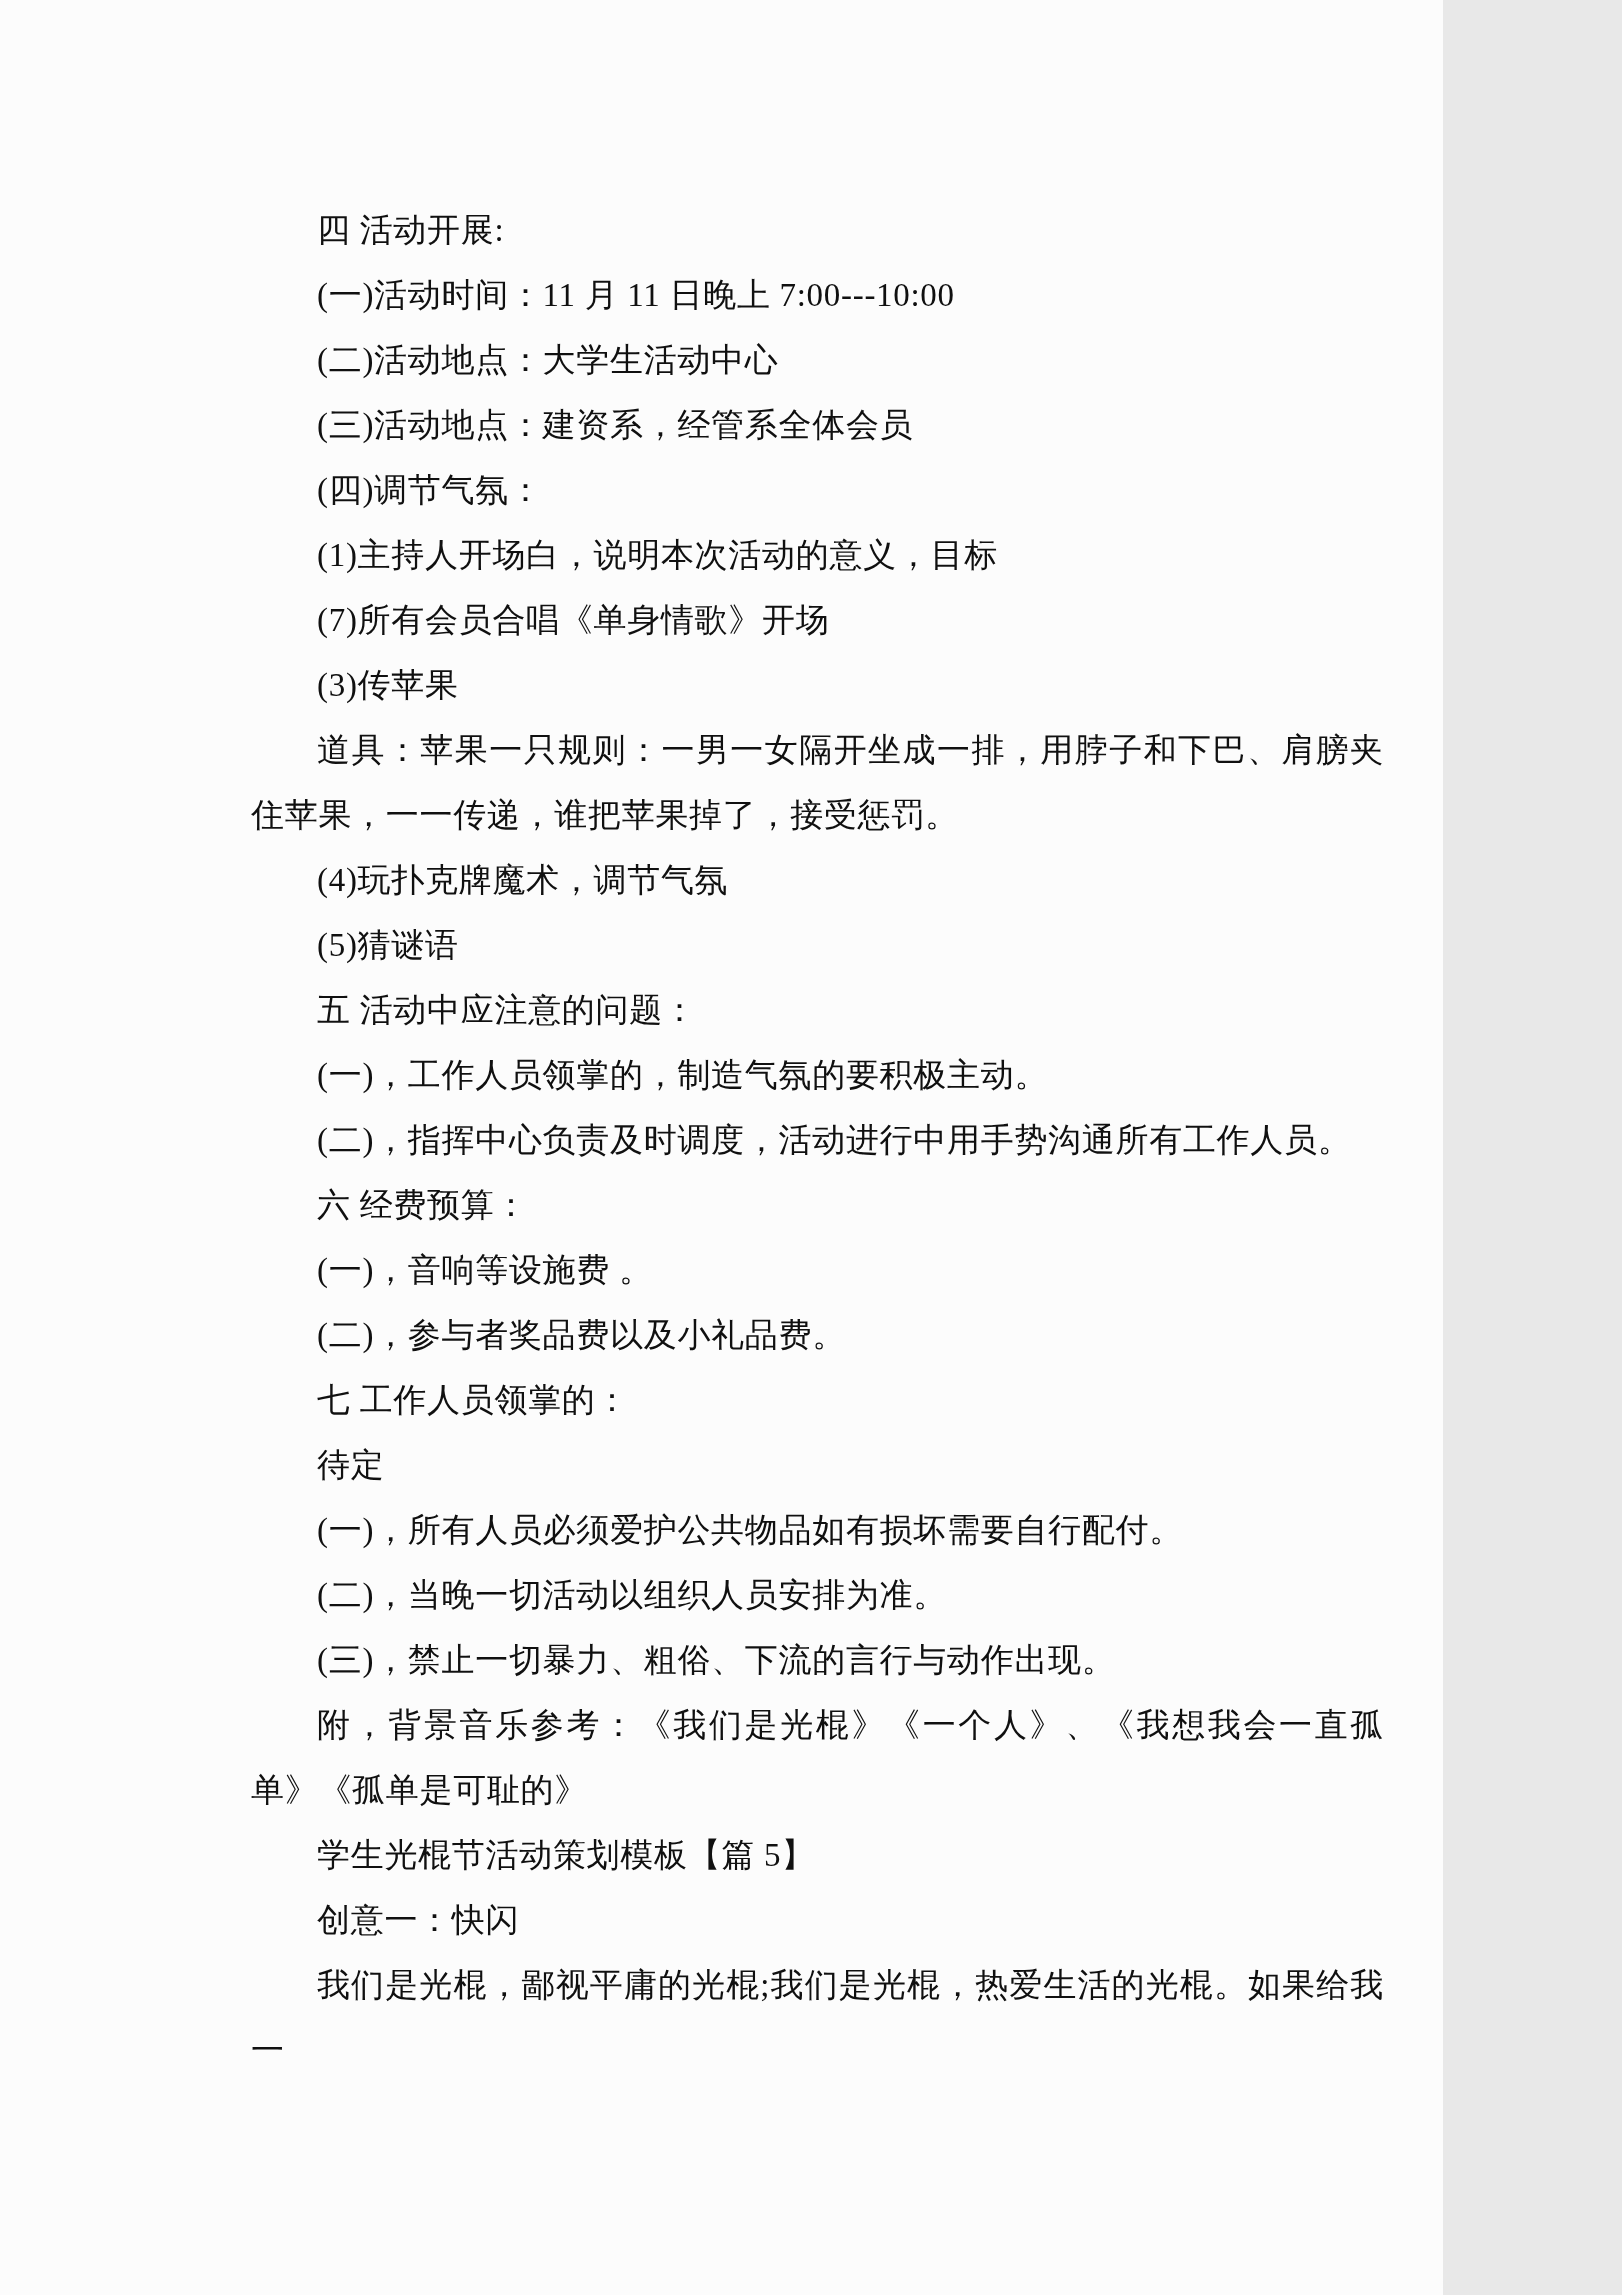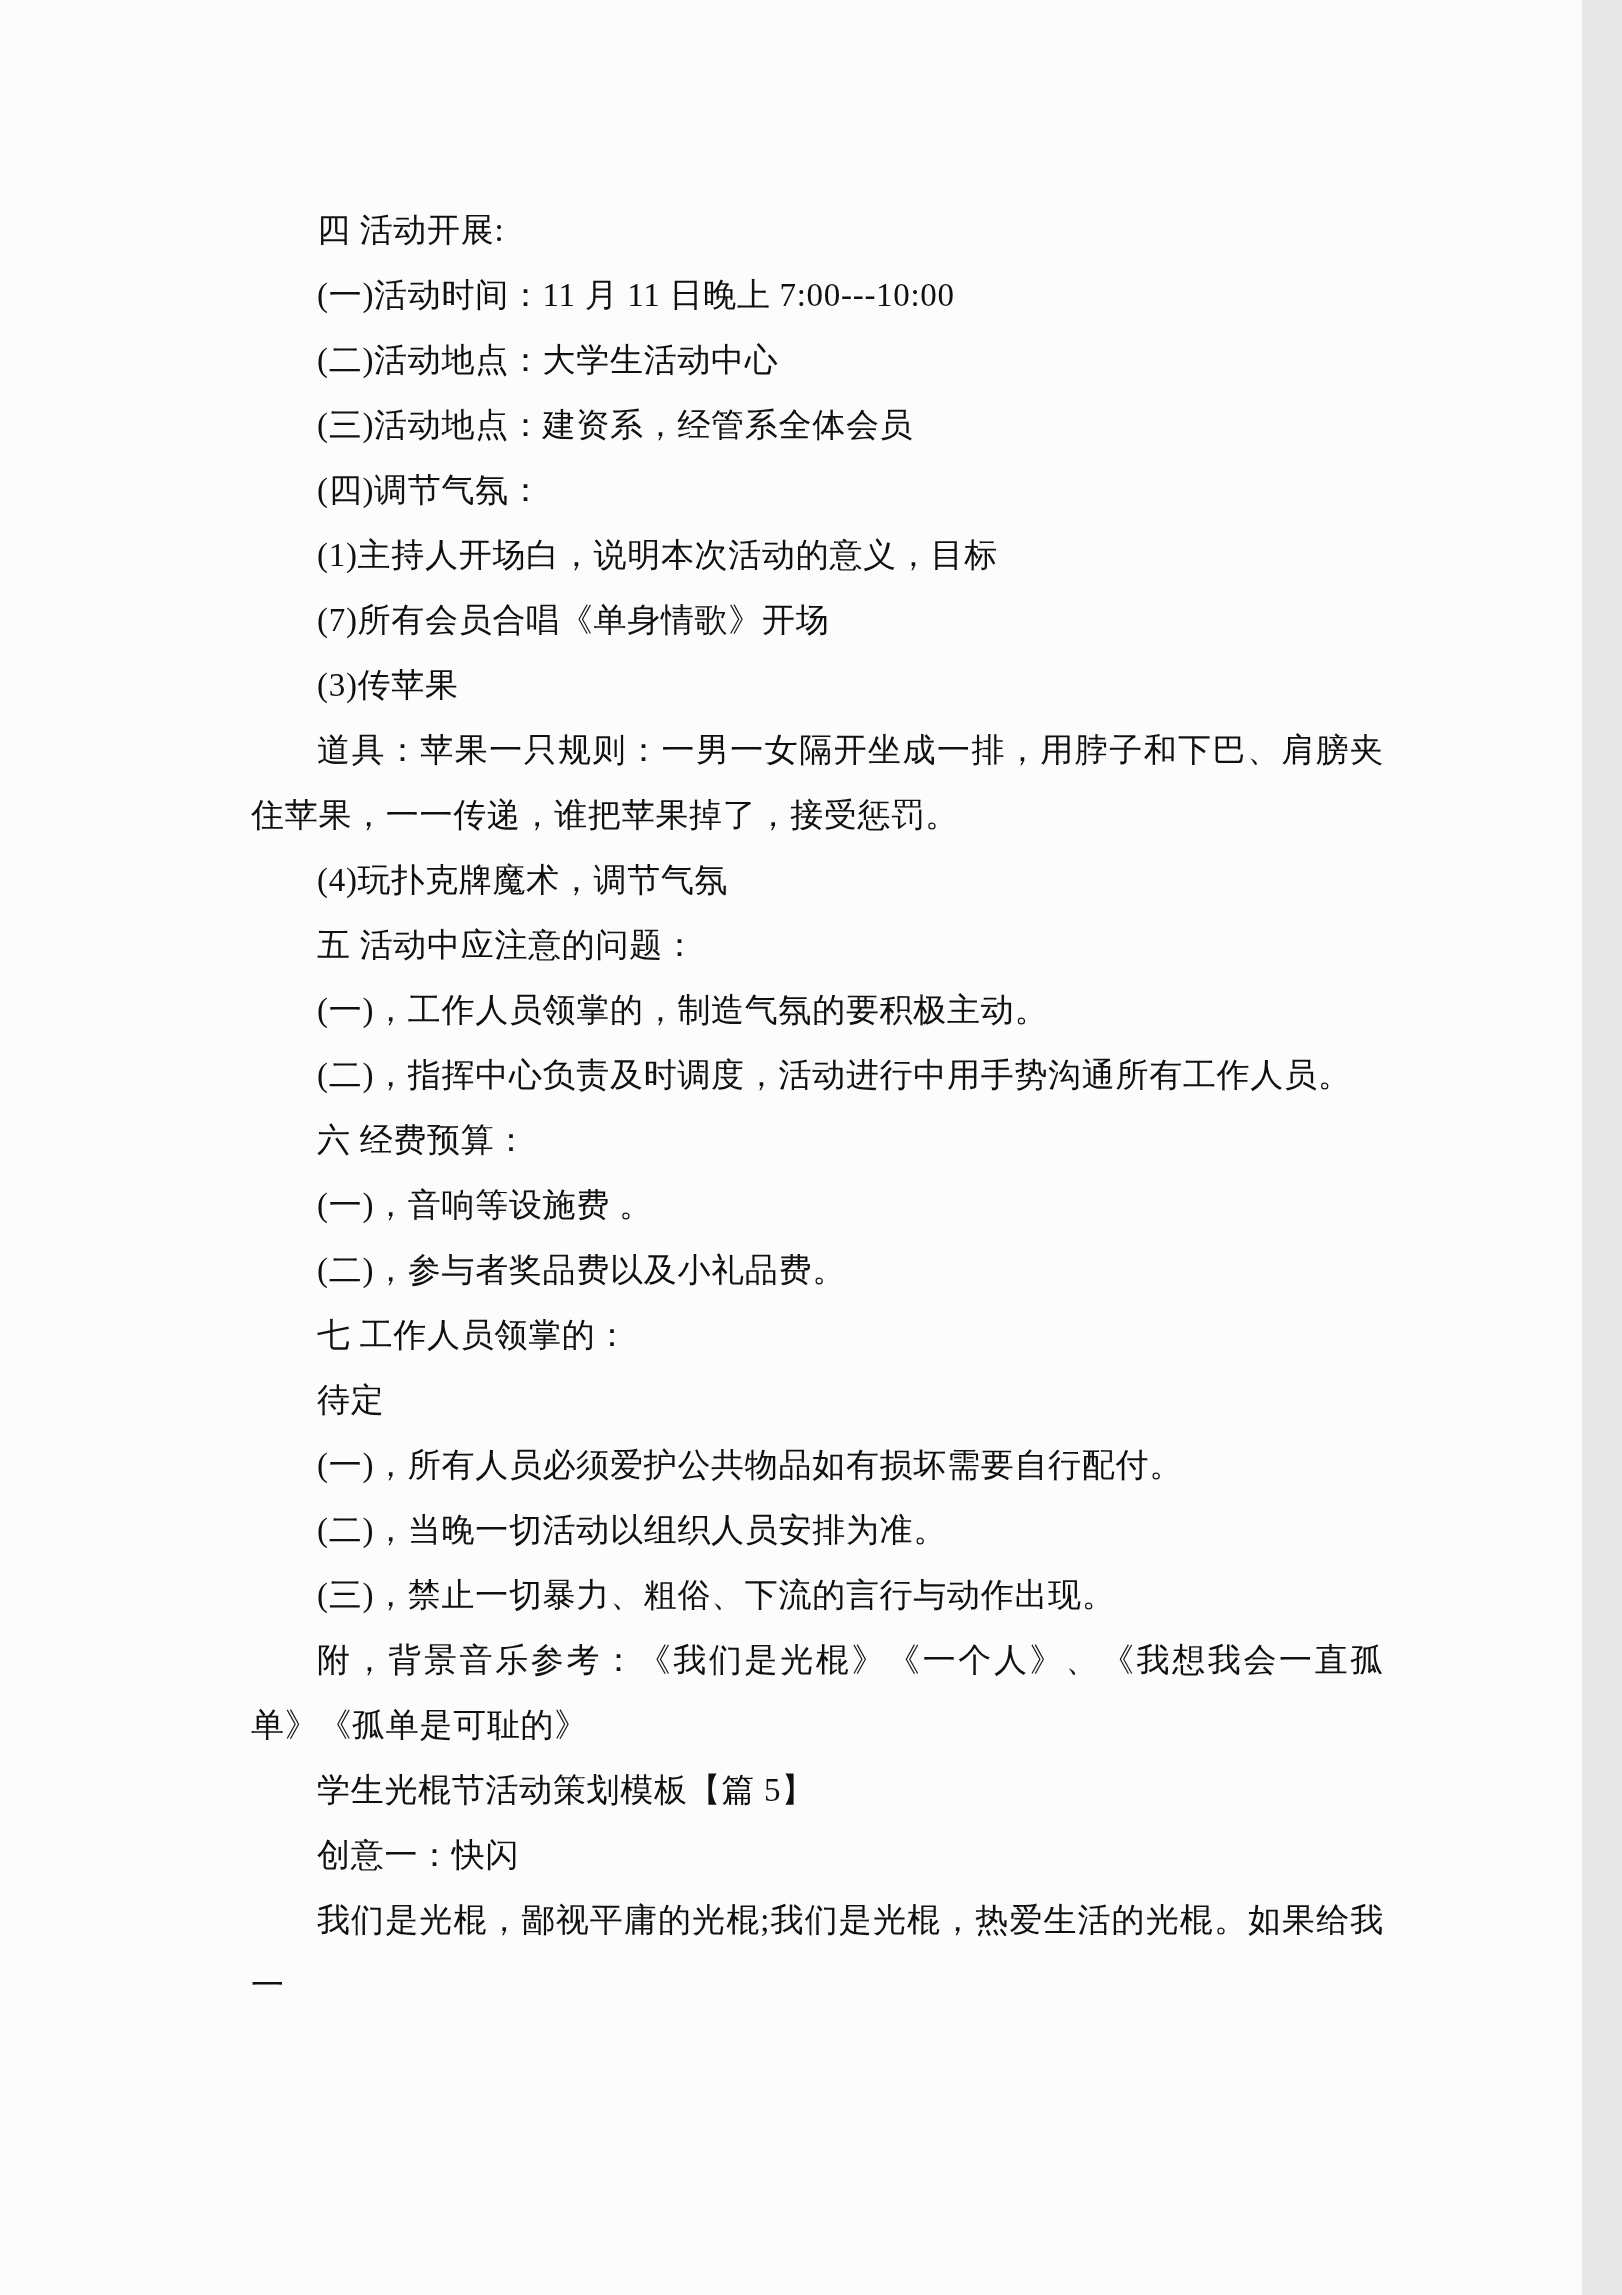--- a/index.html
+++ b/index.html
@@ -3,21 +3,21 @@
 <meta charset="utf-8">
 <title>Document Page</title>
 <style>
   html, body {
     margin: 0;
     padding: 0;
     background: #e8e8e8;
   }
   .page {
     position: relative;
-    width: 1582px;
+    width: 1443px;
     height: 2295px;
     background: #fcfcfc;
     overflow: hidden;
     font-family: "Liberation Serif", "DejaVu Serif", serif;
     color: #101010;
   }
   .doc-body {
     position: absolute;
     left: 251px;
     top: 198px;
@@ -42,20 +42,21 @@
     <p>四 活动开展:</p>
     <p>(一)活动时间：11 月 11 日晚上 7:00---10:00</p>
     <p>(二)活动地点：大学生活动中心</p>
     <p>(三)活动地点：建资系，经管系全体会员</p>
     <p>(四)调节气氛：</p>
     <p>(1)主持人开场白，说明本次活动的意义，目标</p>
     <p>(7)所有会员合唱《单身情歌》开场</p>
     <p>(3)传苹果</p>
     <p>道具：苹果一只规则：一男一女隔开坐成一排，用脖子和下巴、肩膀夹住苹果，一一传递，谁把苹果掉了，接受惩罚。</p>
     <p>(4)玩扑克牌魔术，调节气氛</p>
+    <p>(5)猜谜语</p>
     <p>五 活动中应注意的问题：</p>
     <p>(一)，工作人员领掌的，制造气氛的要积极主动。</p>
     <p>(二)，指挥中心负责及时调度，活动进行中用手势沟通所有工作人员。</p>
     <p>六 经费预算：</p>
     <p>(一)，音响等设施费 。</p>
     <p>(二)，参与者奖品费以及小礼品费。</p>
     <p>七 工作人员领掌的：</p>
     <p>待定</p>
     <p>(一)，所有人员必须爱护公共物品如有损坏需要自行配付。</p>
     <p>(二)，当晚一切活动以组织人员安排为准。</p>

